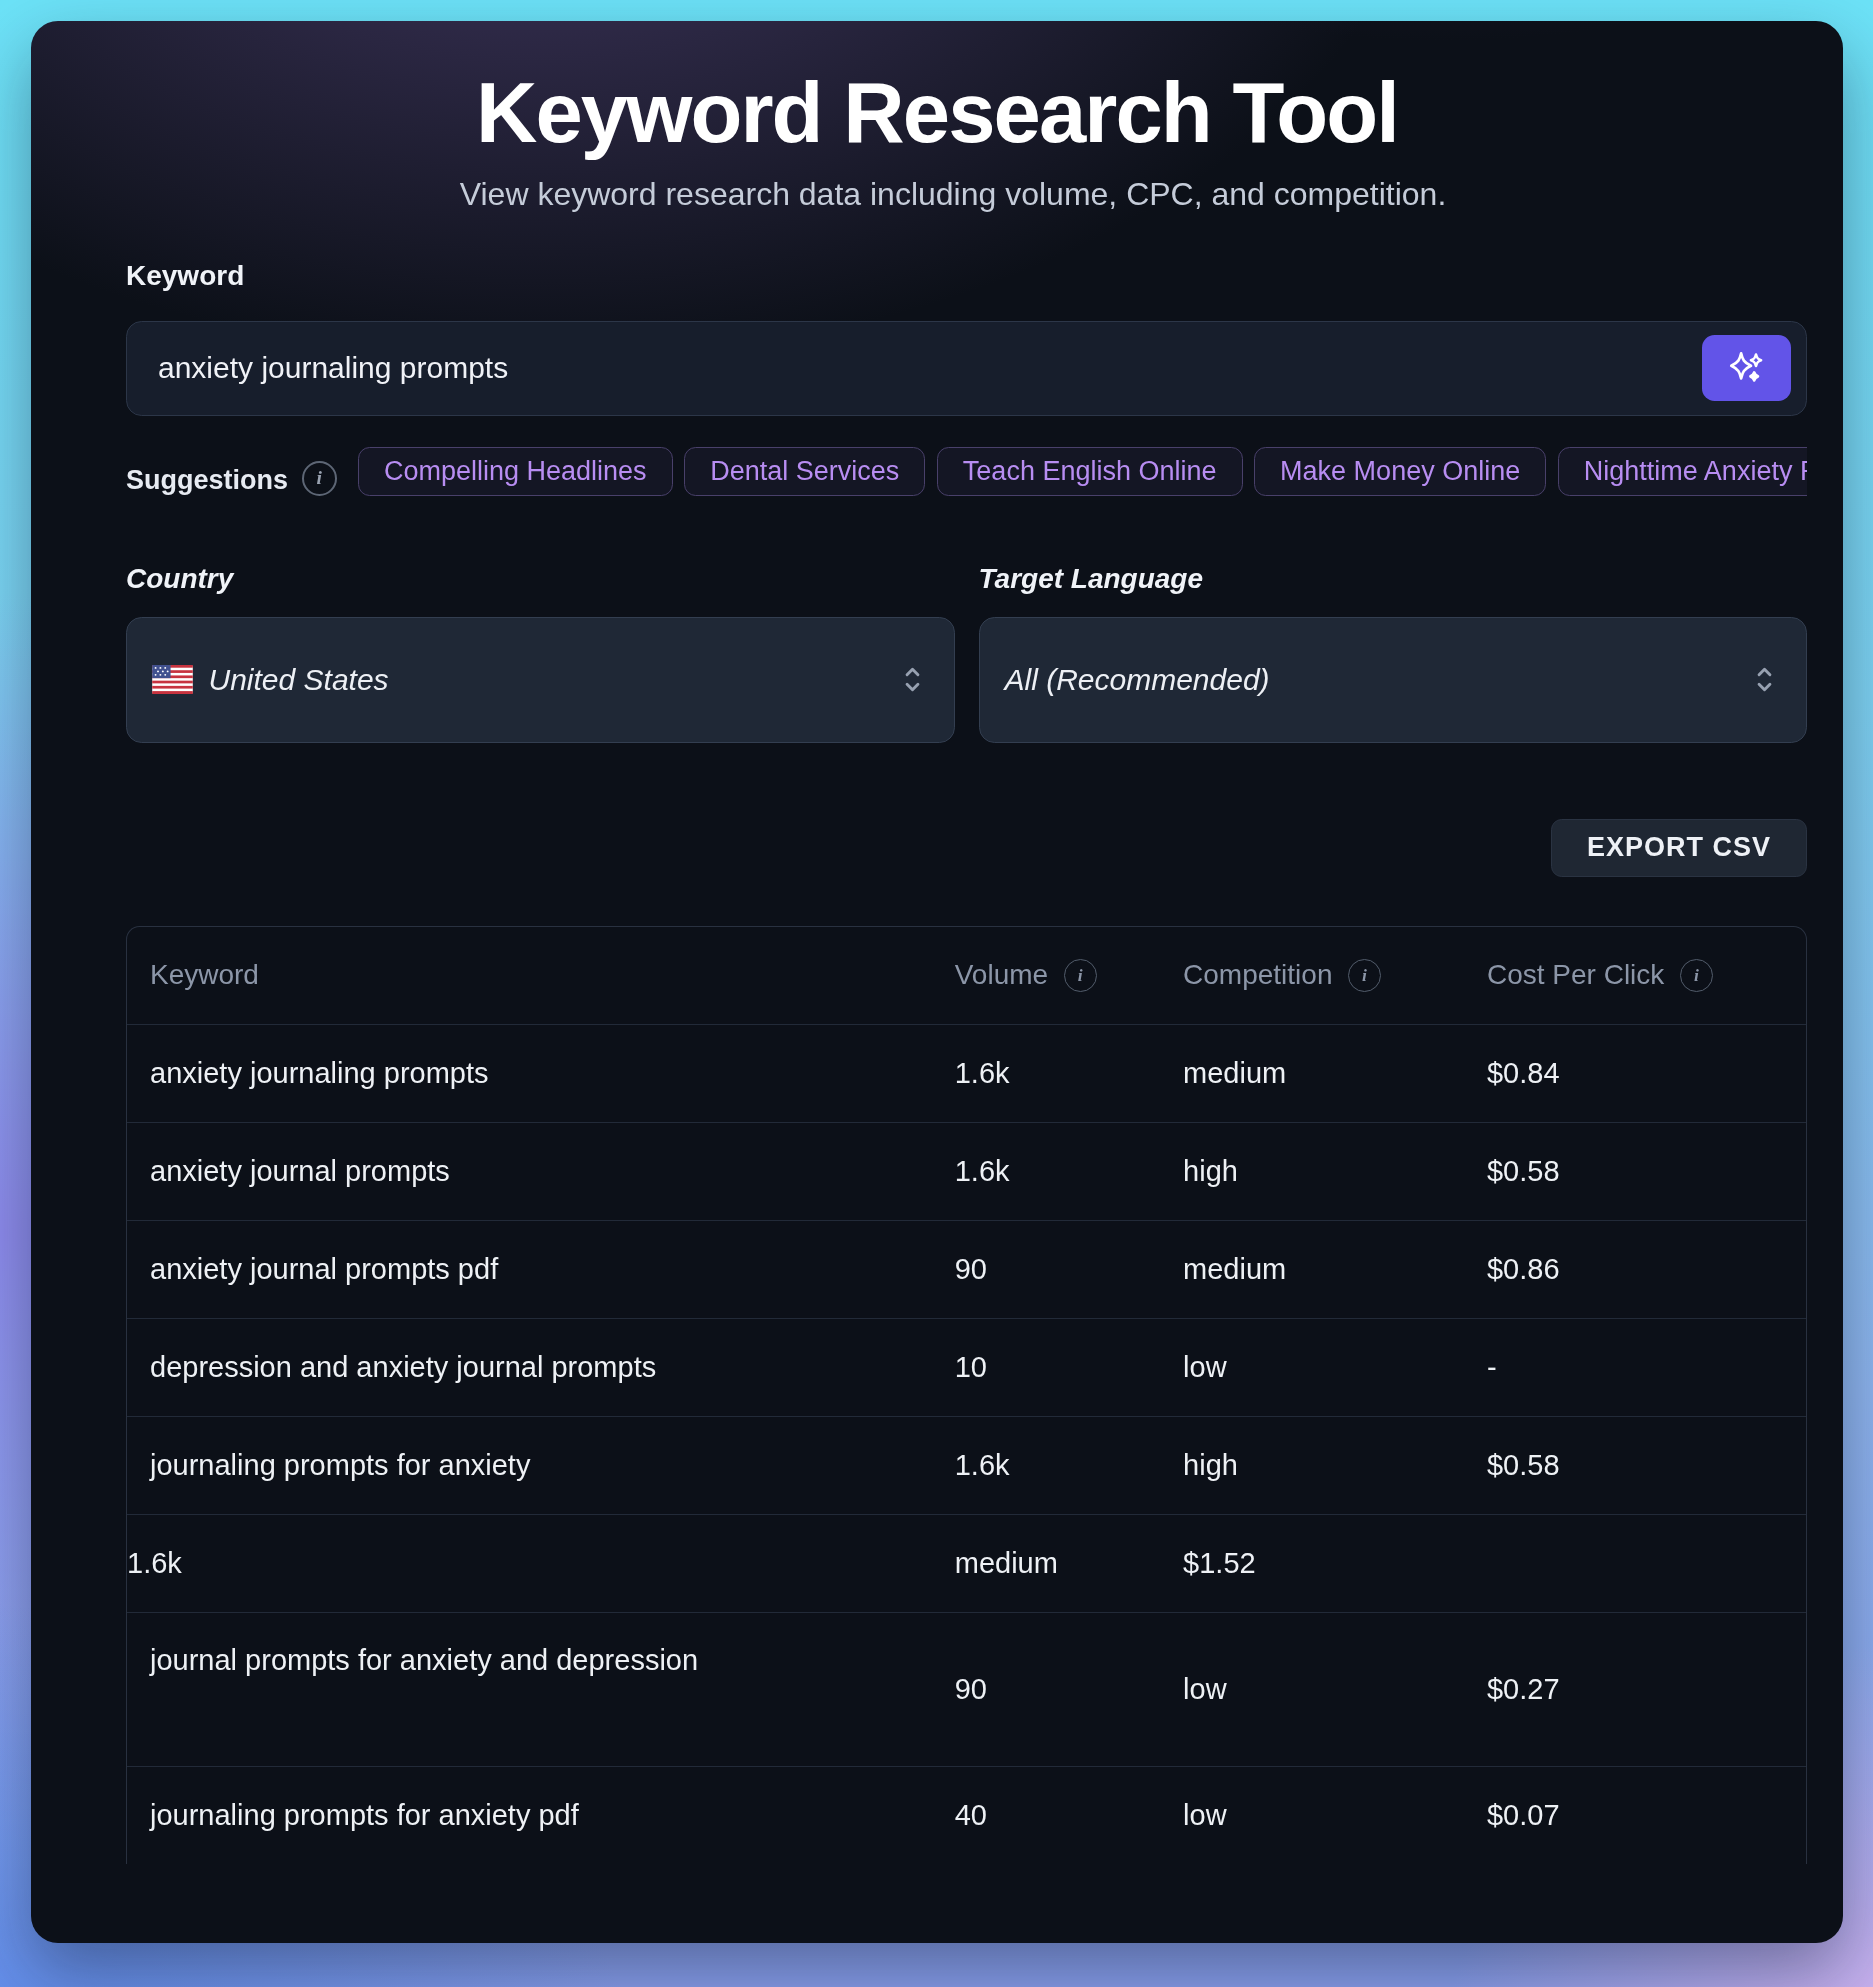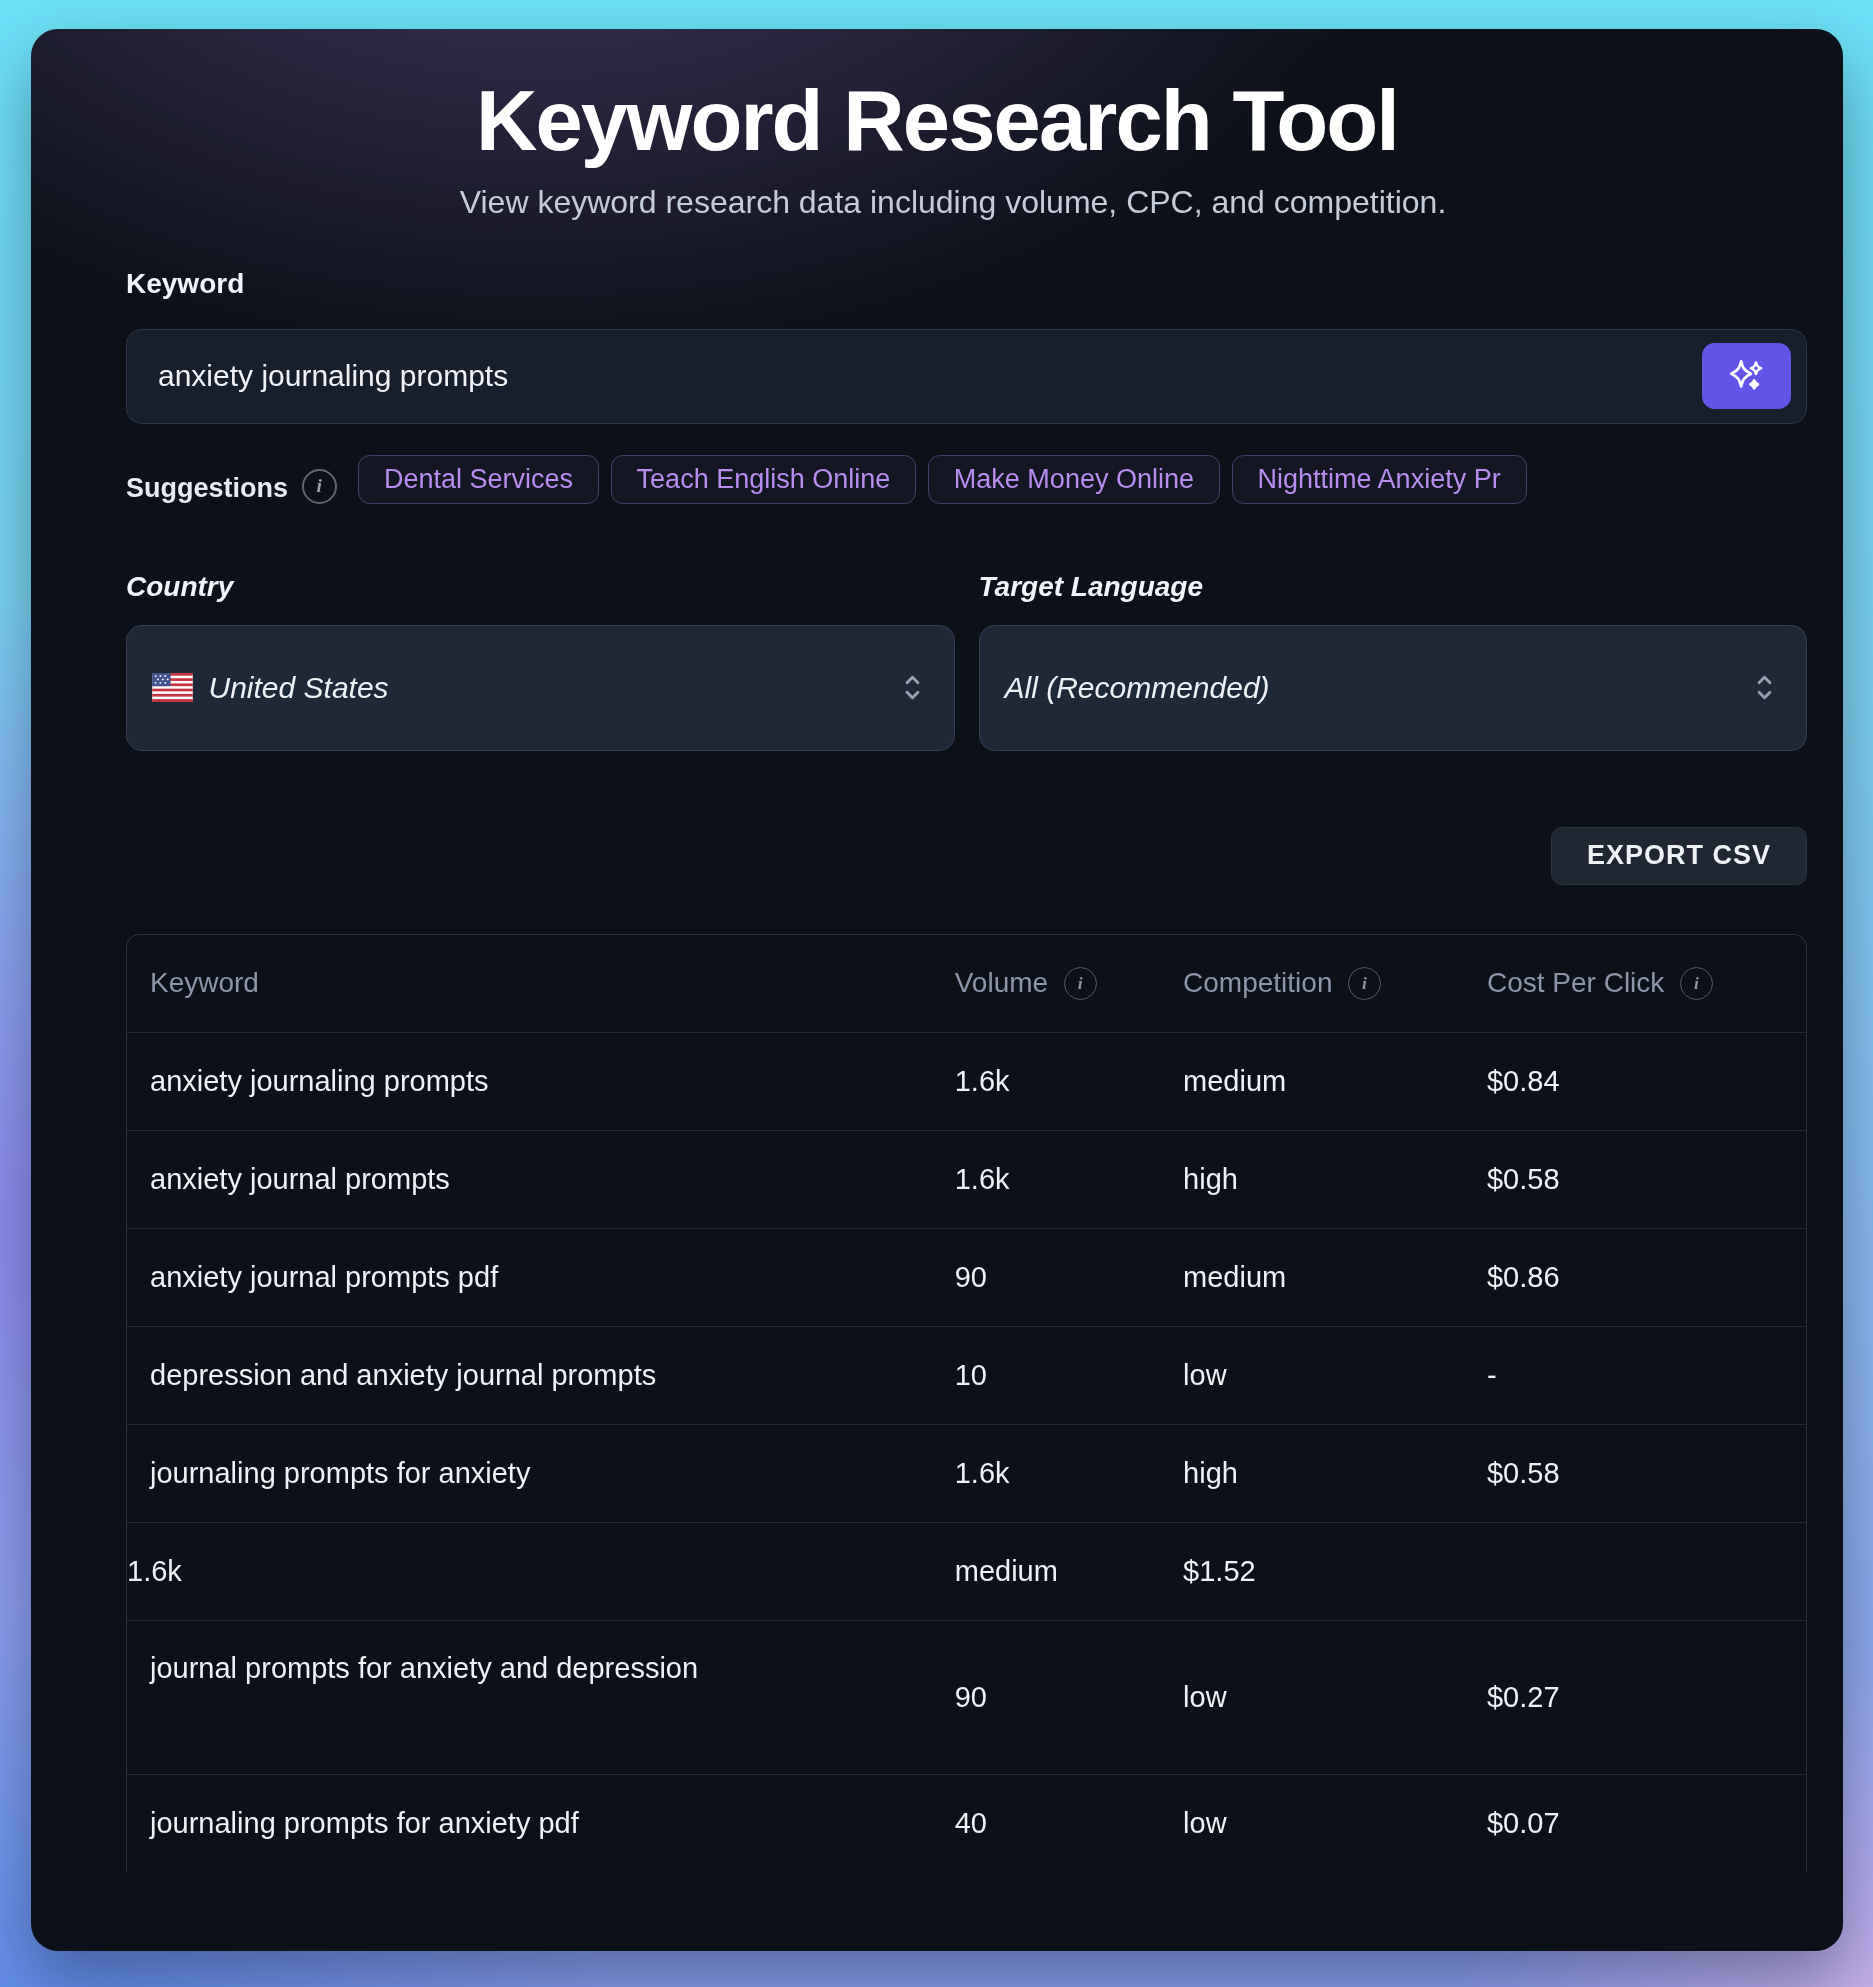--- a/index.html
+++ b/index.html
@@ -9,21 +9,21 @@
     background-color:#74dff4;
     background-image:
       radial-gradient(873px 737px at 104% 104%, #d9b5ee 0%, rgba(217,181,238,0) 58%),
       radial-gradient(1261px 951px at -6% 110%, #4e85e9 0%, rgba(78,133,233,0) 62%),
       radial-gradient(1456px 1164px at 0% 62%, #8f8cee 0%, rgba(143,140,238,0) 55%),
       linear-gradient(180deg, #6ce2f7 0%, #7fd4f4 35%, #8fb6f0 70%, #8aa0ee 100%);
   }
   .page { position:relative; width:1874px; height:1987px; }
 
   .card {
-    position:absolute; left:31px; top:29px; width:1812px; height:1922px;
+    position:absolute; left:31px; top:21px; width:1812px; height:1922px;
     border-radius:27px; overflow:hidden;
     background-color:#0c1018;
     background-image:
       radial-gradient(1456px 922px at 28% -12%, #453a66 0%, rgba(69,58,102,0) 62%),
       radial-gradient(1067px 631px at 78% -18%, #292243 0%, rgba(41,34,67,0) 58%);
     box-shadow:0 29px 68px rgba(10,20,40,.4);
   }
   .content { padding:0 36px 0 95px; }
 
   .title {
@@ -135,20 +135,21 @@
               <path d="M17.3 4.2 C17.8 6.1 18.2 6.8 20.1 7.4 C18.2 8 17.8 8.7 17.3 10.6 C16.8 8.7 16.4 8 14.5 7.4 C16.4 6.8 16.8 6.1 17.3 4.2 Z"></path>
               <path d="M16.3 14.2 C16.6 15.4 17 15.9 18.4 16.4 C17 16.9 16.6 17.4 16.3 18.6 C16 17.4 15.6 16.9 14.2 16.4 C15.6 15.9 16 15.4 16.3 14.2 Z" fill="#ffffff"></path>
             </svg>
           </span>
         </button>
       </div>
 
       <div class="suggest-row">
         <span class="suggest-label">Suggestions</span>
         <span class="info-circle">i</span>
+        <span class="pill">Compelling Headlines</span>
         <span class="pill">Dental Services</span>
         <span class="pill">Teach English Online</span>
         <span class="pill">Make Money Online</span>
         <span class="pill">Nighttime Anxiety Pr</span>
       </div>
 
       <div class="grid2">
         <div>
           <label class="field-label">Country</label>
           <div class="select">

